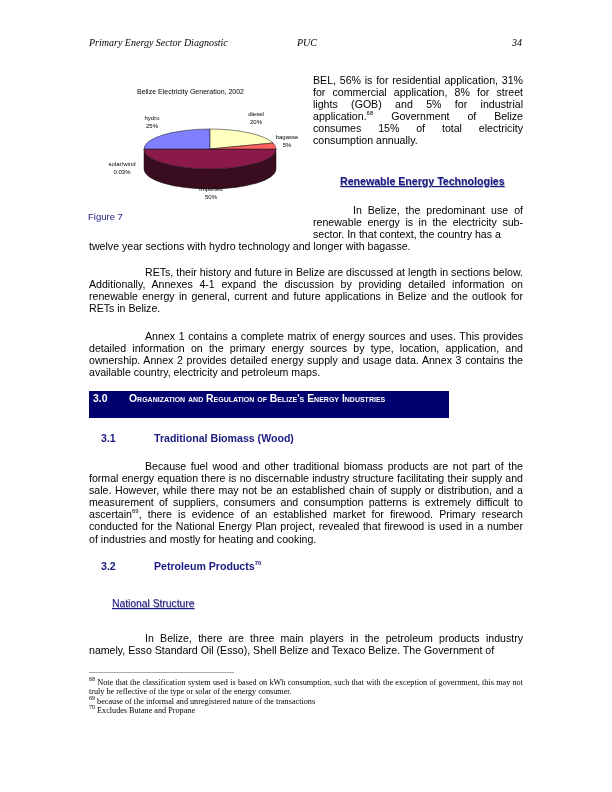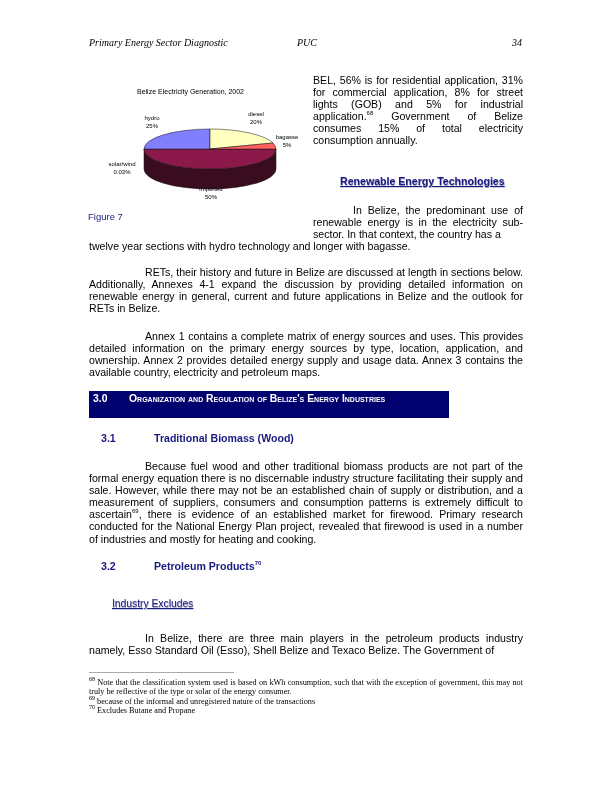--- a/index.html
+++ b/index.html
@@ -69,20 +69,20 @@
   <span class="ttl">Traditional Biomass (Wood)</span>
 </div>
 
 <div class="p" style="left:89px;top:460px;width:434px"><span class="ind"></span><span>Because fuel wood and other traditional biomass products are not part of the formal energy equation there is no discernable industry structure facilitating their supply and sale. However, while there may not be an established chain of supply or distribution, and a measurement of suppliers, consumers and consumption patterns is extremely difficult to ascertain</span><sup>69</sup><span>, there is evidence of an established market for firewood. Primary research conducted for the National Energy Plan project, revealed that firewood is used in a number of industries and mostly for heating and cooking.</span></div>
 
 <div class="sec" style="left:89px;top:560px">
   <span class="num">3.2</span>
   <span class="ttl"><span>Petroleum Products</span><sup>70</sup></span>
 </div>
 
-<div class="sub">Industry Excludes</div>
+<div class="sub">National Structure</div>
 
 <div class="p" style="left:89px;top:632px;width:434px"><span class="ind"></span><span>In Belize, there are three main players in the petroleum products industry namely, Esso Standard Oil (Esso), Shell Belize and Texaco Belize. The Government of</span></div>
 
 <div class="fnline"></div>
 <div class="fn" style="top:678px"><sup>68</sup><span> Note that the classification system used is based on kWh consumption, such that with the exception of government, this may not truly be reflective of the type or solar of the energy consumer.</span></div>
 <div class="fn" style="top:697px"><sup>69</sup><span> because of the informal and unregistered nature of the transactions</span></div>
 <div class="fn" style="top:706px"><sup>70</sup><span> Excludes Butane and Propane</span></div>
 
 </body></html>

